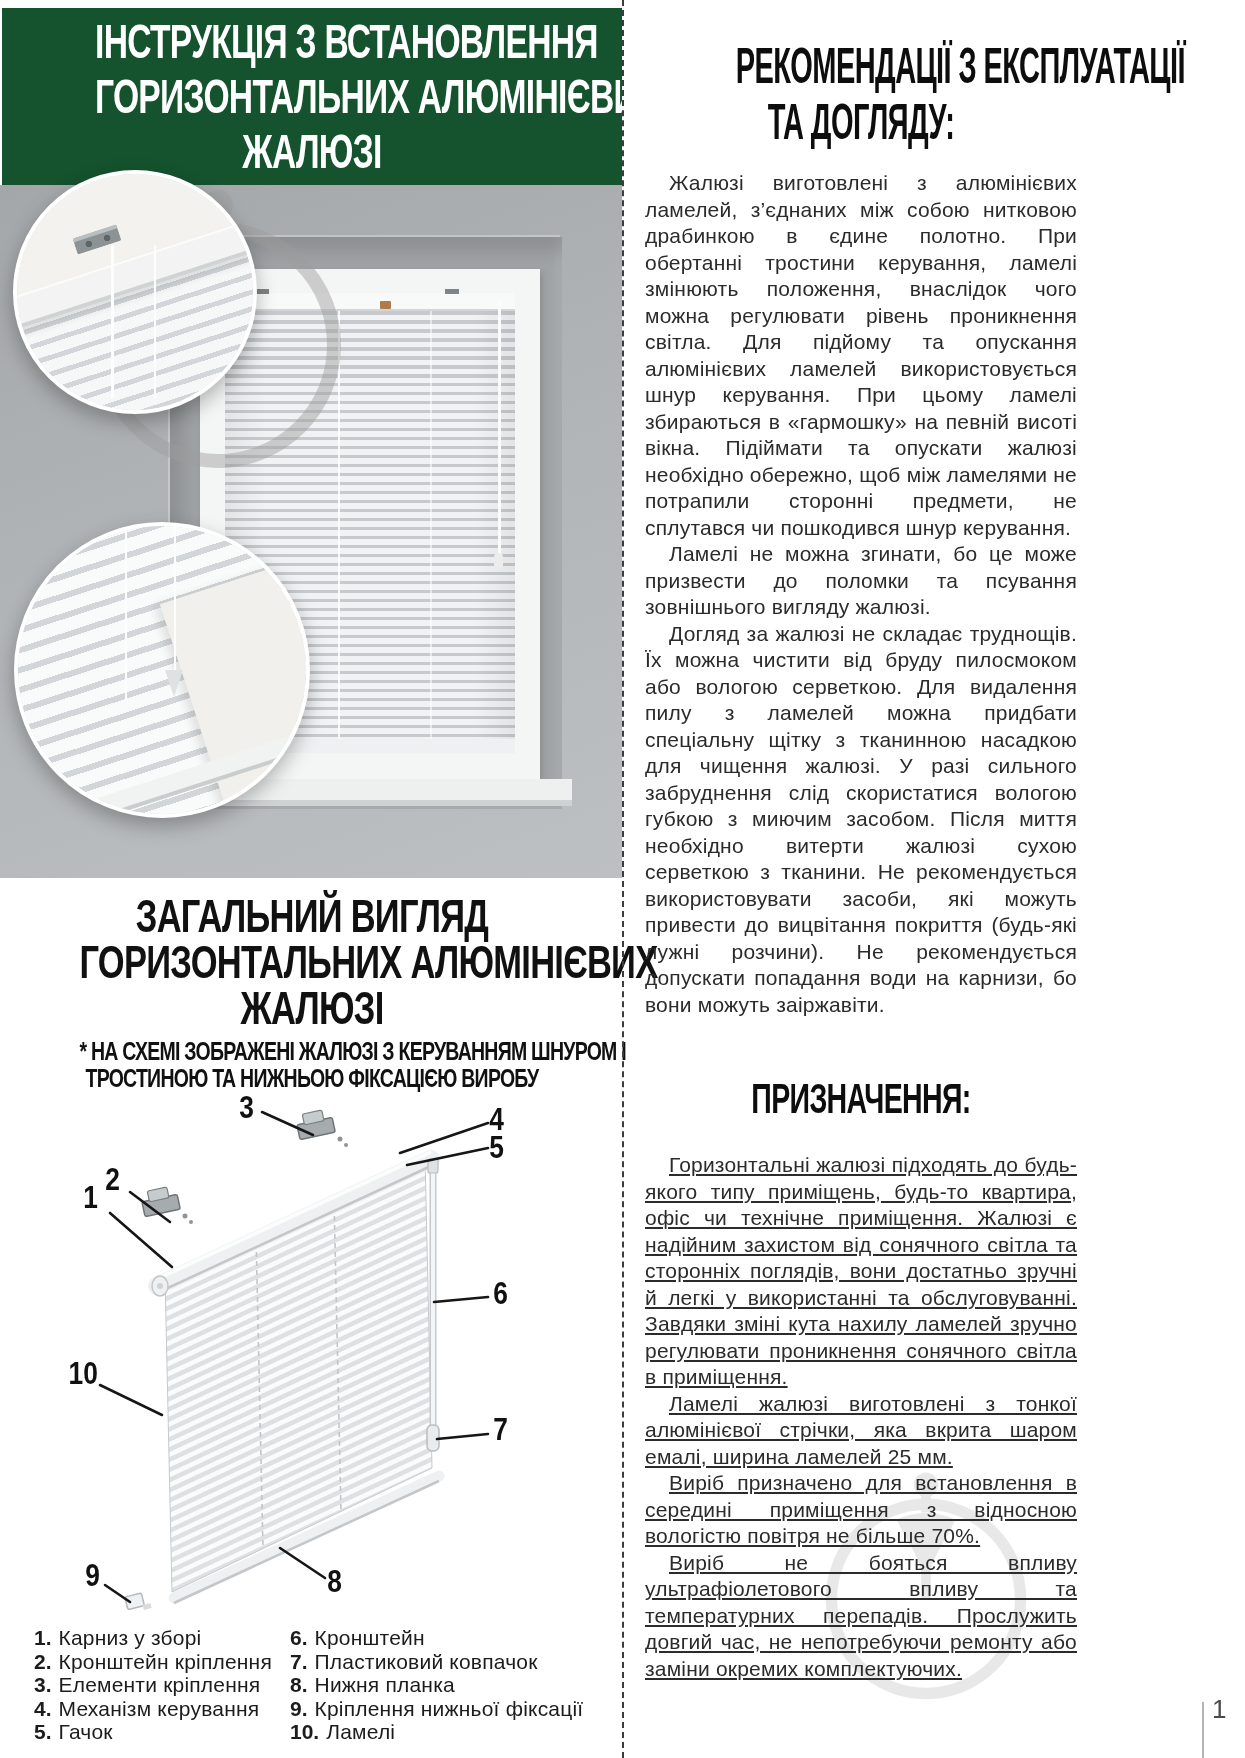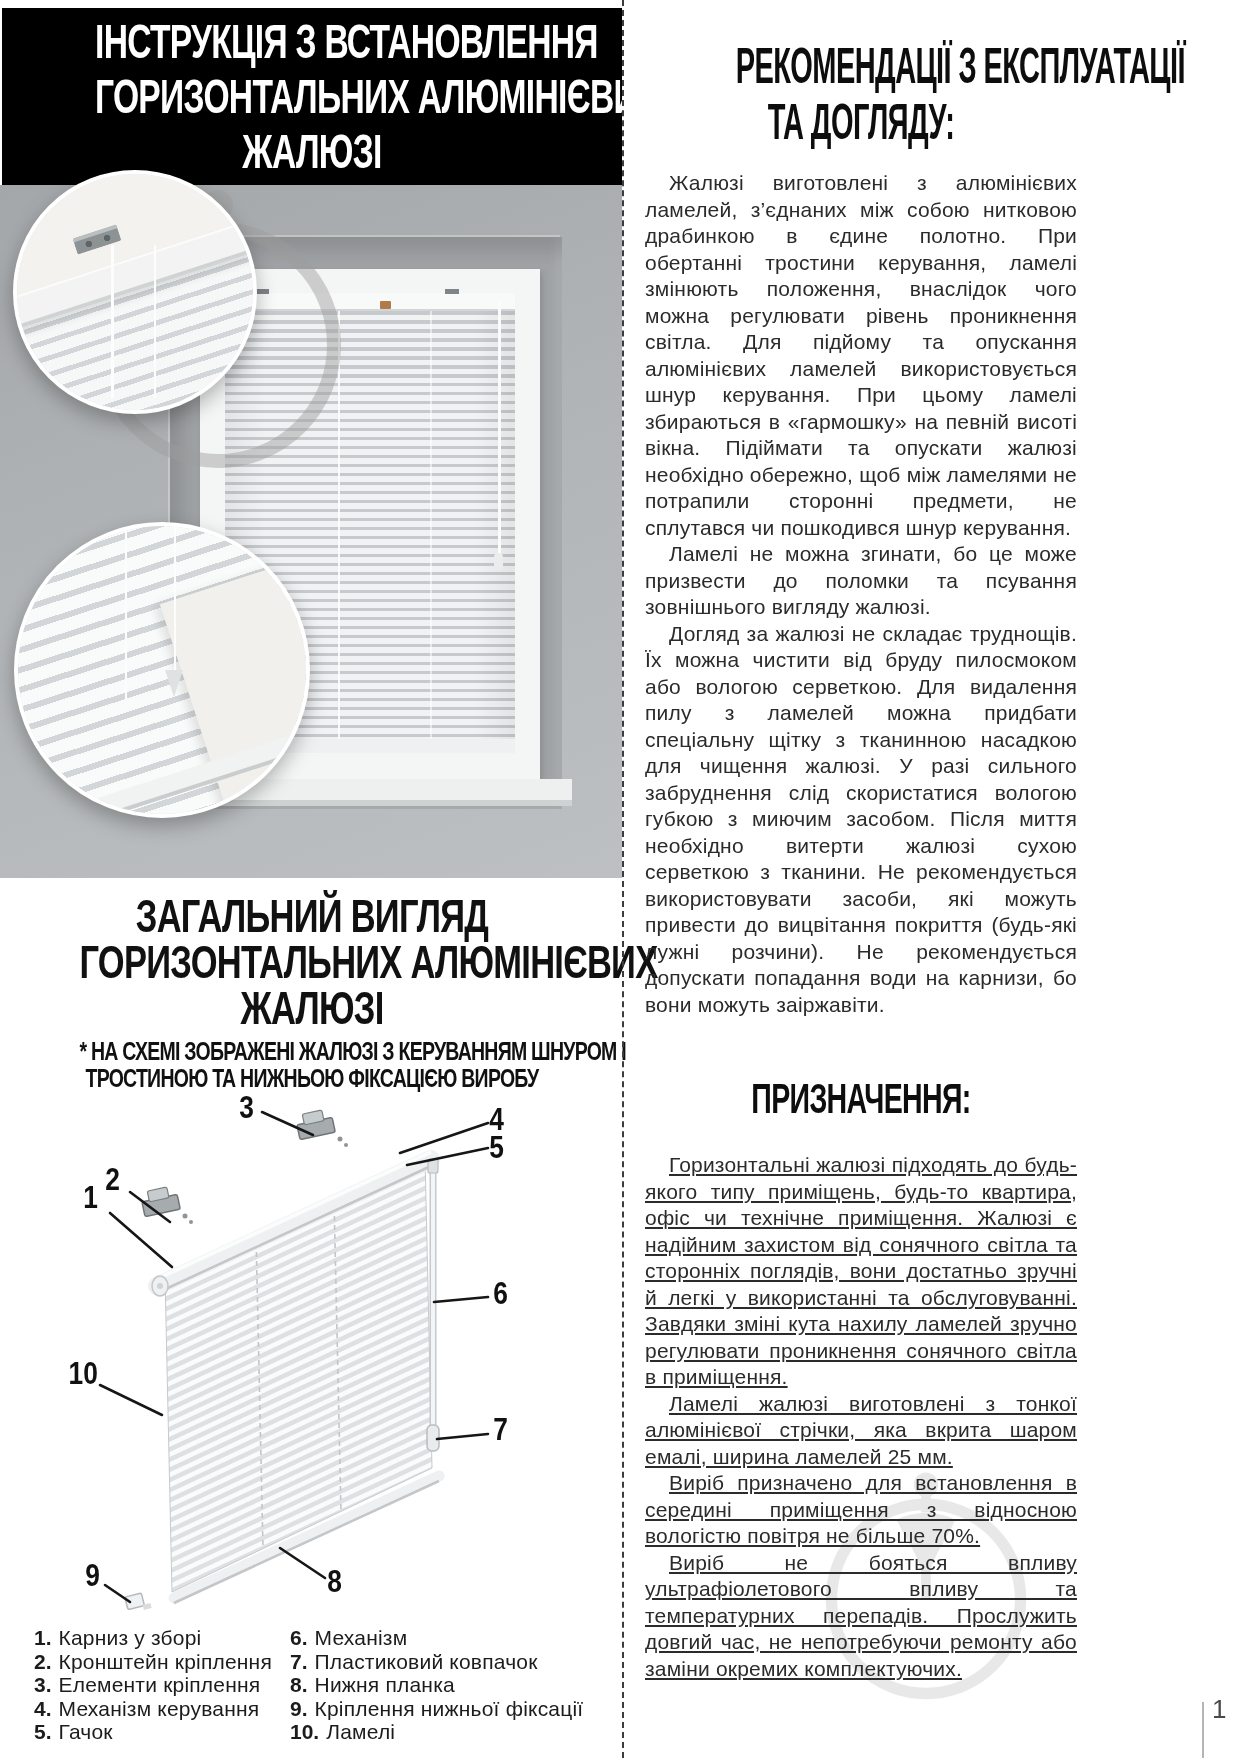--- a/index.html
+++ b/index.html
@@ -2,21 +2,21 @@
 <html><head>
 <meta charset="utf-8">
 <style>
   html,body{margin:0;padding:0;}
   body{width:1245px;height:1758px;position:relative;background:#ffffff;
        font-family:"Liberation Sans", sans-serif;overflow:hidden;}
   .abs{position:absolute;}
   
   .divider{left:622px;top:0;height:1758px;width:0;border-left:2px dashed #3c3c3c;}
   
-  .header-box{left:2px;top:8px;width:620px;height:177px;background:#000000;
+  .header-box{left:2px;top:8px;width:620px;height:177px;background:#14532d;
               display:flex;flex-direction:column;justify-content:center;}
   .hline{white-space:nowrap;text-align:center;color:#ffffff;font-weight:700;
          font-size:48px;line-height:55px;letter-spacing:-1px;}
   .header-box .lines{transform:scaleX(.70);}
   .photo{left:0;top:185px;width:622px;height:693px;
          background:linear-gradient(160deg,#a4a7a9 0%,#b1b4b6 45%,#bdc0c2 100%);overflow:hidden;}
   .recess{left:170px;top:52px;width:392px;height:572px;background:#a0a3a5;
           box-shadow:inset 12px 14px 18px rgba(0,0,0,.12), inset -6px -6px 10px rgba(255,255,255,.10), -2px -2px 0 rgba(255,255,255,.28);}
   .frame{left:200px;top:84px;width:340px;height:510px;background:#f4f5f5;
          box-shadow:2px 3px 6px rgba(0,0,0,.15);}
@@ -242,21 +242,21 @@
         <span class="ll">Механізм керування</span>
       </div>
     <div class="legend-row">
         <span class="ln">5.</span>
         <span class="ll">Гачок</span>
       </div>
   </div>
   <div class="legend-col c2">
     <div class="legend-row">
         <span class="ln">6.</span>
-        <span class="ll">Механізм</span>
+        <span class="ll">Кронштейн</span>
       </div>
     <div class="legend-row">
         <span class="ln">7.</span>
         <span class="ll">Пластиковий ковпачок</span>
       </div>
     <div class="legend-row">
         <span class="ln">8.</span>
         <span class="ll">Нижня планка</span>
       </div>
     <div class="legend-row">

